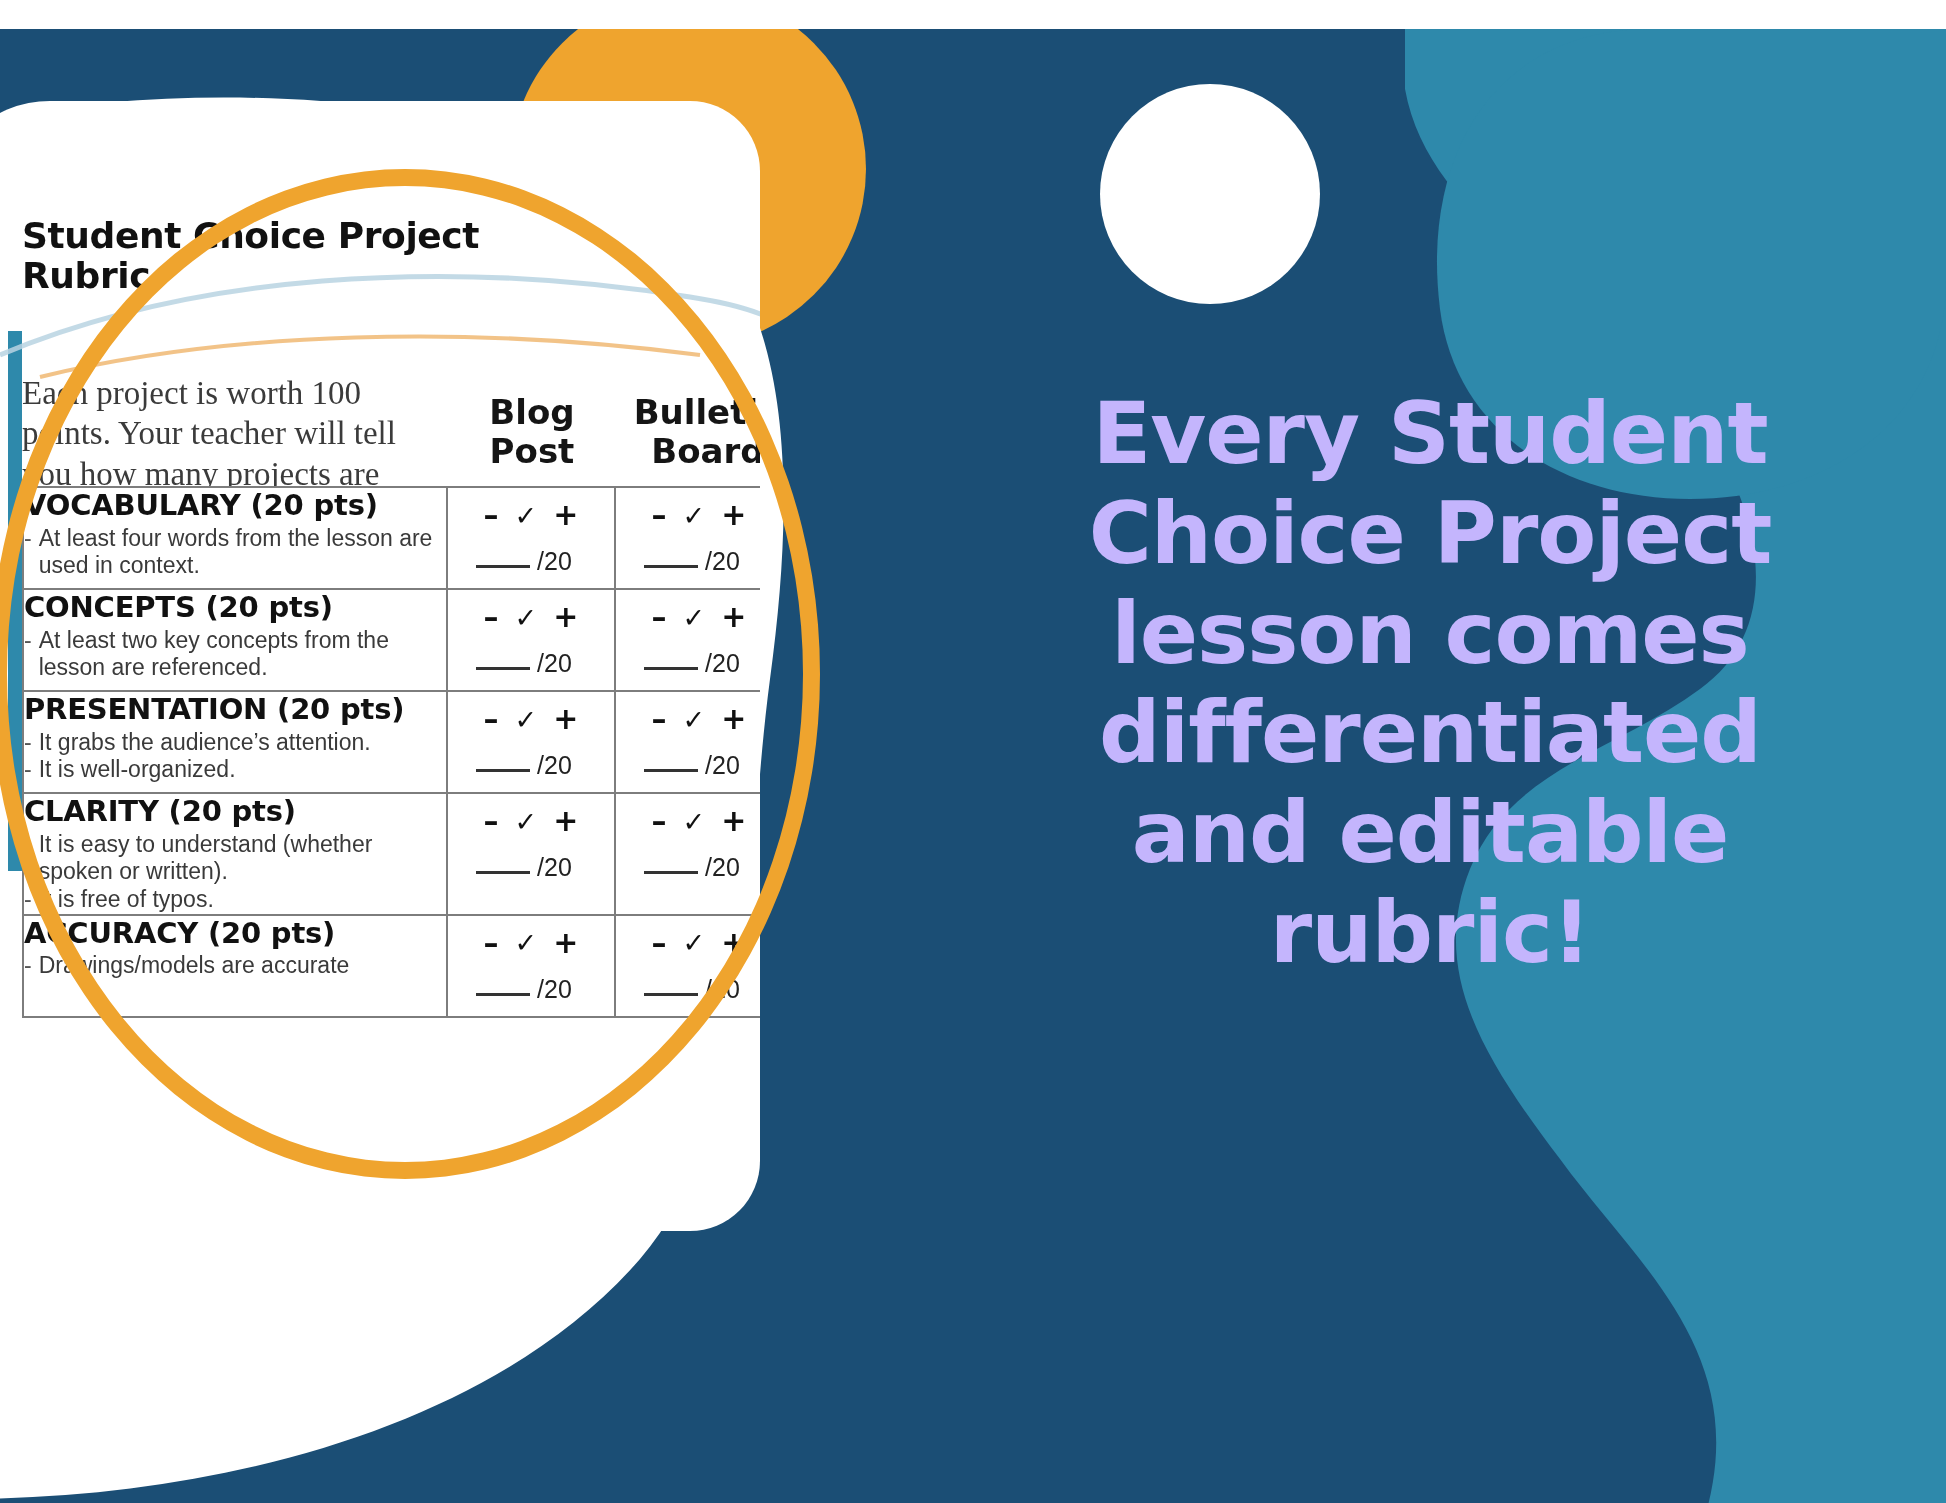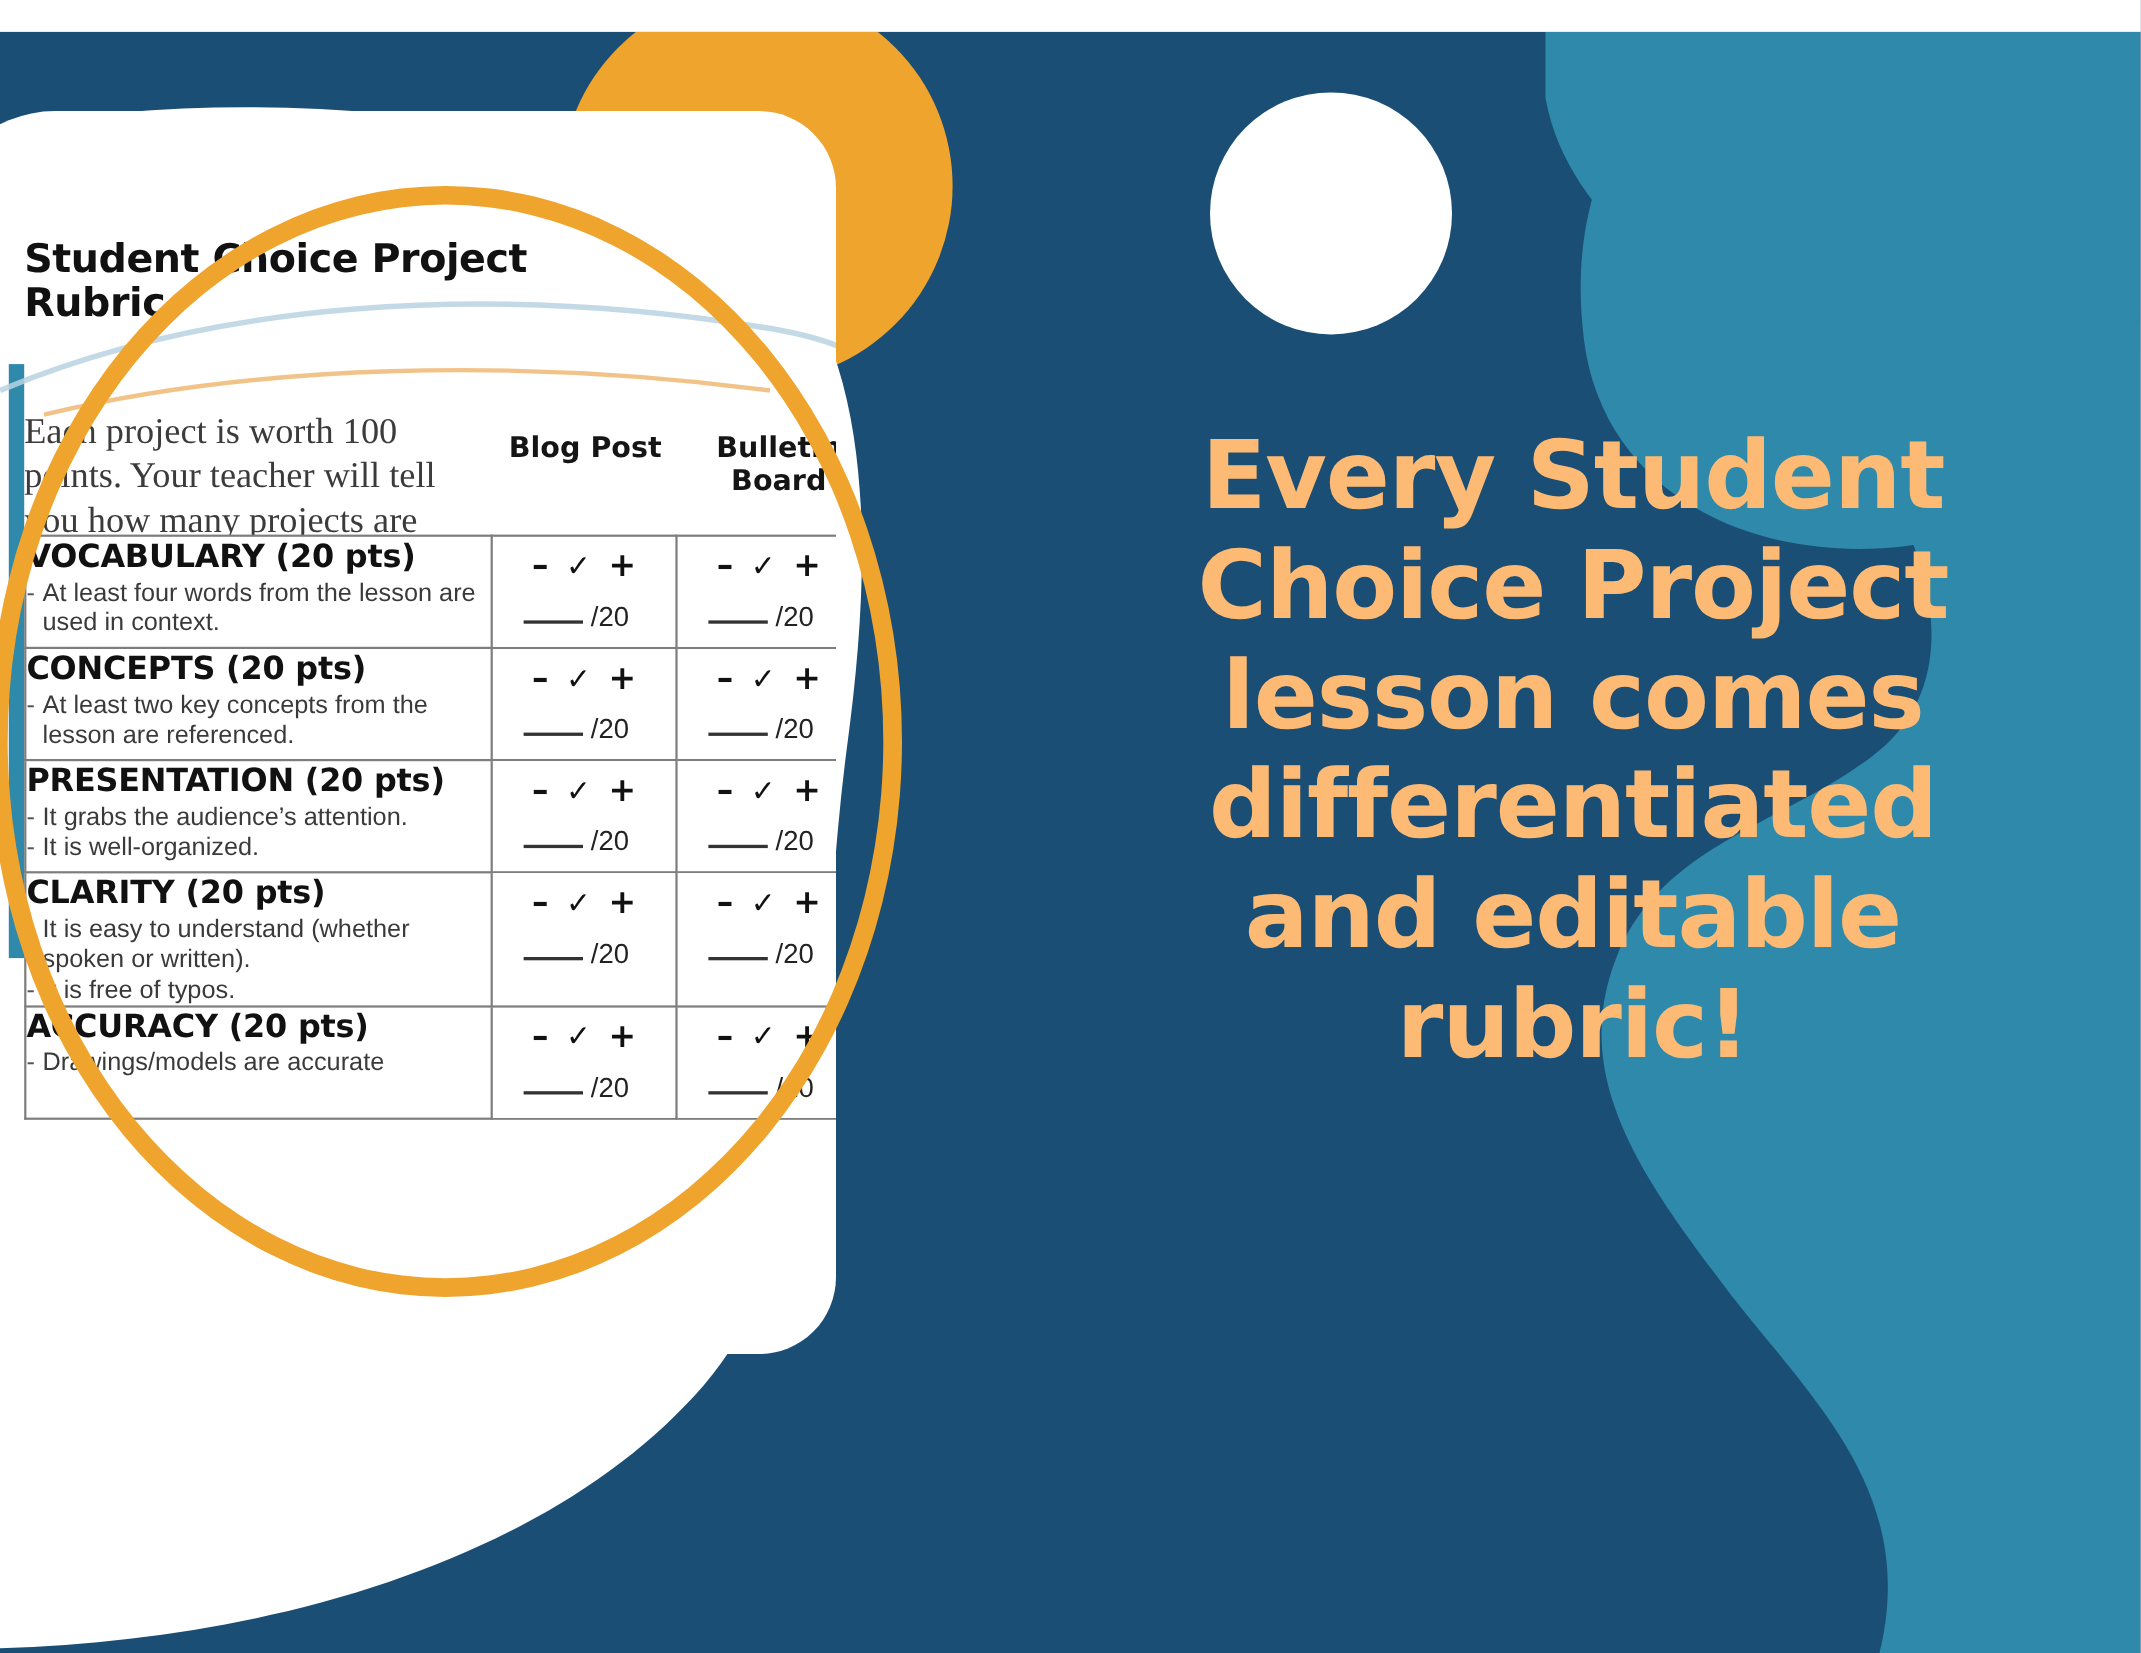--- a/index.html
+++ b/index.html
@@ -69,21 +69,21 @@
     font-family:Liberation Serif, serif;
     font-size:33px;
     line-height:1.22;
     color:#3b3b3b;
   }
   .col-head{
     position:absolute;
     top:292px;
     font-family:"DejaVu Sans", sans-serif;
     font-weight:bold;
-    font-size:26px;
+    font-size:34px;
     color:#151515;
     text-align:center;
     line-height:1.15;
   }
   #col-head-0{left:444px;width:176px;}
   #col-head-1{left:620px;width:176px;}
 
   
   #rubric-table{
     position:absolute;
@@ -172,21 +172,21 @@
     pointer-events:none;
   }
 
   
   #headline{
     position:absolute;
     left:930px;
     top:355px;
     width:1000px;
     text-align:center;
-    color:#fdba74;
+    color:#c4b5fd;
     font-family:"DejaVu Sans", sans-serif;
     font-weight:bold;
     font-size:86px;
     line-height:1.16;
     letter-spacing:-1px;
   }
   #headline .hl-line{display:block;}
 </style>
 </head>
 <body>

